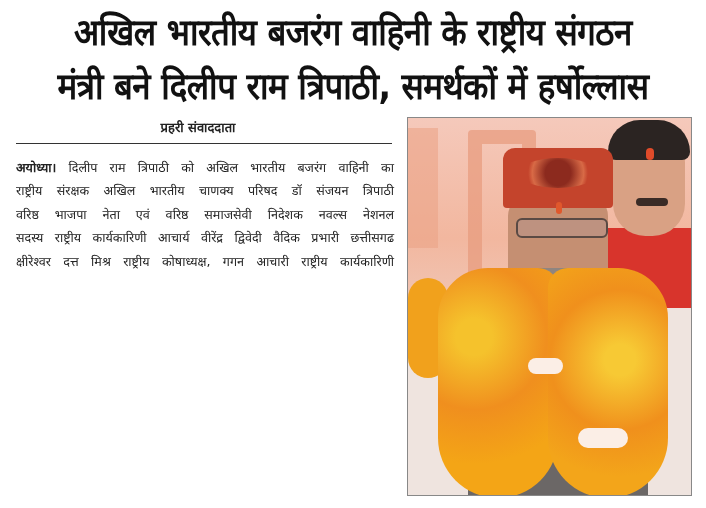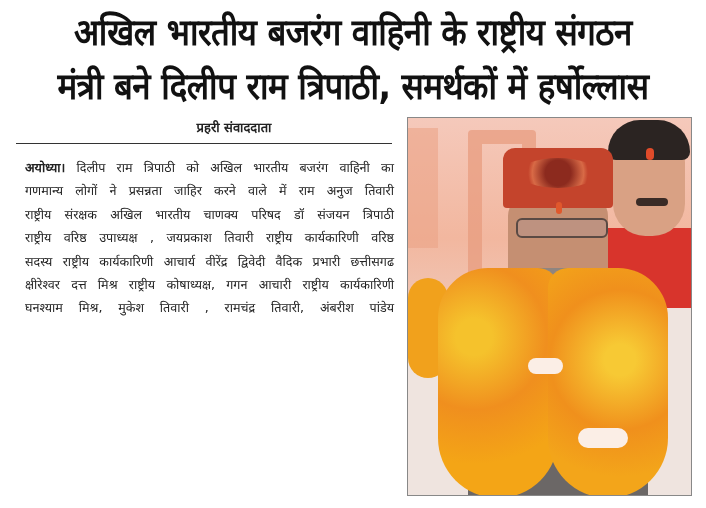--- a/index.html
+++ b/index.html
@@ -9,31 +9,31 @@
   }
   .headline {
     position:absolute; left:0; top:6px; width:706px; text-align:center;
     font-family:"DejaVu Sans", sans-serif; font-weight:bold; color:#111;
     font-size:33px; line-height:48px; letter-spacing:-0.5px;
     transform: scaleY(1.12); transform-origin: top center;
   }
   .headline div { white-space:nowrap; }
   .byline {
     position:absolute; left:0; top:118px; width:396px; text-align:center;
-    font-size:13px; font-weight:bold; color:#222;padding-left:36px;
+    font-size:13px; font-weight:bold; color:#222;
   }
   .rule {
     position:absolute; left:16px; top:143px; width:376px; height:1px; background:#333;
   }
   .body-text {
     position:absolute; left:16px; top:156px; width:378px;
     font-size:12.6px; line-height:23.4px; color:#222; text-align:justify;
     text-align-last:justify;
   }
-  .body-text .line { display:block; white-space:nowrap; text-align:justify; text-align-last:justify;margin-left:9px; }
+  .body-text .line { display:block; white-space:nowrap; text-align:justify; text-align-last:justify; }
   .body-text .line.last { text-align-last:left; }
   .dateline { font-weight:bold; }
   .photo {
     position:absolute; left:407px; top:117px; width:283px; height:377px;
     border:1px solid #888; overflow:hidden; background:#f3dcd2;
   }
   .photo .bg-banner { position:absolute; left:0; top:0; width:283px; height:200px;
     background: linear-gradient(180deg,#f5c9bb 0%, #f2b79f 60%, #f0c8b8 100%); }
   .photo .banner-letter { position:absolute; left:60px; top:12px; width:40px; height:150px; border:14px solid #e79a7c; border-radius:4px; opacity:.7; }
   .photo .banner-letter2 { position:absolute; left:0px; top:10px; width:30px; height:120px; background:#eba487; opacity:.6; }
@@ -64,26 +64,24 @@
 <div class="headline">
   <div>अखिल भारतीय बजरंग वाहिनी के राष्ट्रीय संगठन</div>
   <div>मंत्री बने दिलीप राम त्रिपाठी, समर्थकों में हर्षोल्लास</div>
 </div>
 
 <div class="byline">प्रहरी संवाददाता</div>
 <div class="rule"></div>
 
 <div class="body-text">
   <span class="line"><span class="dateline">अयोध्या।</span><span> दिलीप राम त्रिपाठी को अखिल भारतीय बजरंग वाहिनी का</span></span>
-  <span class="line">गणमान्य लोगों ने प्रसन्नता जाहिर करने वाले में राम अनुज तिवारी</span>
   <span class="line">राष्ट्रीय संरक्षक अखिल भारतीय चाणक्य परिषद डॉ संजयन त्रिपाठी</span>
-  <span class="line">राष्ट्रीय वरिष्ठ उपाध्यक्ष , जयप्रकाश  तिवारी राष्ट्रीय कार्यकारिणी वरिष्ठ</span>
+  <span class="line">वरिष्ठ भाजपा नेता एवं वरिष्ठ समाजसेवी निदेशक नवल्स नेशनल</span>
   <span class="line">सदस्य राष्ट्रीय कार्यकारिणी आचार्य  वीरेंद्र द्विवेदी वैदिक प्रभारी छत्तीसगढ</span>
   <span class="line">क्षीरेश्वर दत्त मिश्र राष्ट्रीय कोषाध्यक्ष, गगन आचारी राष्ट्रीय कार्यकारिणी</span>
-  <span class="line">घनश्याम मिश्र,  मुकेश तिवारी , रामचंद्र तिवारी,  अंबरीश पांडेय</span>
 </div>
 
 <div class="photo">
   <div class="bg-banner"></div>
   <div class="banner-letter2"></div>
   <div class="banner-letter"></div>
   <div class="man2-body"></div>
   <div class="man2-head"></div>
   <div class="man2-hair"></div>
   <div class="man2-tilak"></div>

